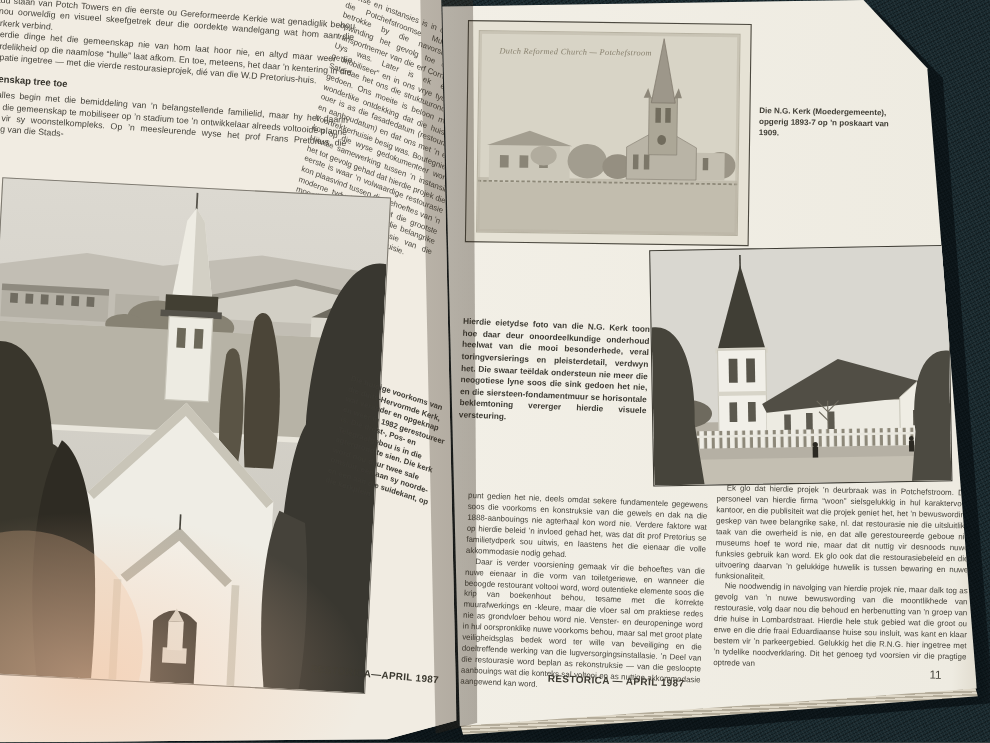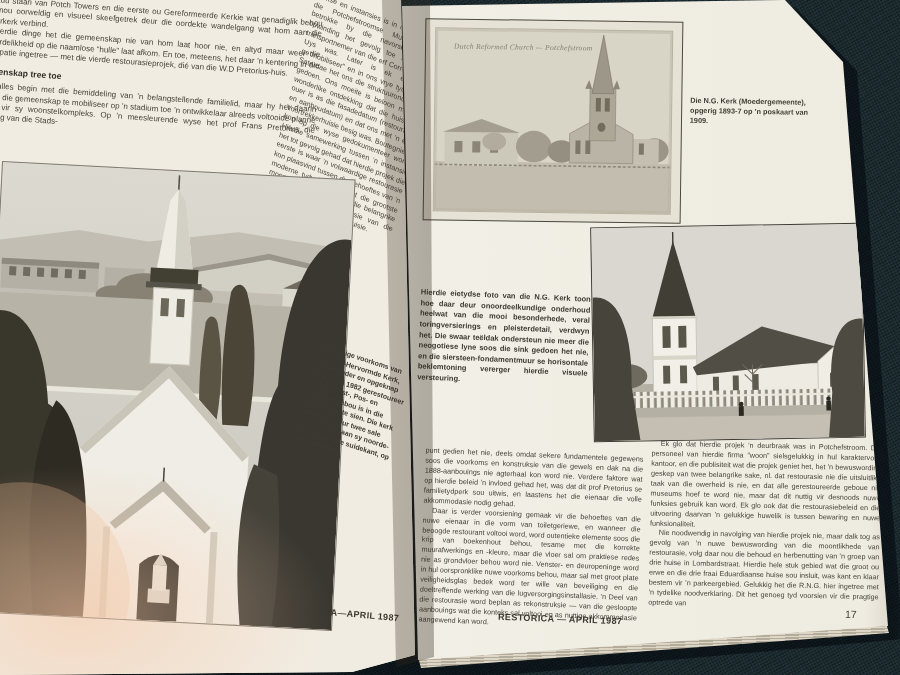--- a/index.html
+++ b/index.html
@@ -265,17 +265,17 @@
       <p>punt gedien het nie, deels omdat sekere fundamentele gegewens soos die voorkoms en konstruksie van die gewels en dak na die 1888-aanbouings nie agterhaal kon word nie. Verdere faktore wat op hierdie beleid ’n invloed gehad het, was dat dit prof Pretorius se familietydperk sou uitwis, en laastens het die eienaar die volle akkommodasie nodig gehad.</p>
       <p class="indent">Daar is verder voorsiening gemaak vir die behoeftes van die nuwe eienaar in die vorm van toiletgeriewe, en wanneer die beoogde restourant voltooi word, word outentieke elemente soos die krip van boekenhout behou, tesame met die korrekte muurafwerkings en -kleure, maar die vloer sal om praktiese redes nie as grondvloer behou word nie. Venster- en deuropeninge word in hul oorspronklike nuwe voorkoms behou, maar sal met groot plate veiligheidsglas bedek word ter wille van beveiliging en die doeltreffende werking van die lugversorgingsinstallasie. ’n Deel van die restourasie word beplan as rekonstruksie — van die gesloopte aanbouings wat die konteks sal voltooi en as nuttige akkommodasie aangewend kan word.</p>
     </div>
 
     <div class="abs rp-col rp-col-right">
       <p class="indent">Ek glo dat hierdie projek ’n deurbraak was in Potchefstroom. Die personeel van hierdie firma “woon” sielsgelukkig in hul karaktervolle kantoor, en die publisiteit wat die projek geniet het, het ’n bewuswording geskep van twee belangrike sake, nl. dat restourasie nie die uitsluitlike taak van die owerheid is nie, en dat alle gerestoureerde geboue nie museums hoef te word nie, maar dat dit nuttig vir desnoods nuwe funksies gebruik kan word. Ek glo ook dat die restourasiebeleid en die uitvoering daarvan ’n gelukkige huwelik is tussen bewaring en nuwe funksionaliteit.</p>
       <p class="indent">Nie noodwendig in navolging van hierdie projek nie, maar dalk tog as gevolg van ’n nuwe bewuswording van die moontlikhede van restourasie, volg daar nou die behoud en herbenutting van ’n groep van drie huise in Lombardstraat. Hierdie hele stuk gebied wat die groot ou erwe en die drie fraai Eduardiaanse huise sou insluit, was kant en klaar bestem vir ’n parkeergebied. Gelukkig het die R.N.G. hier ingetree met ’n tydelike noodverklaring. Dit het genoeg tyd voorsien vir die pragtige optrede van</p>
     </div>
 
     <div class="abs rp-footer">RESTORICA — APRIL 1987</div>
-    <div class="abs rp-pagenum">17</div>
+    <div class="abs rp-pagenum">11</div>
   </div>
 
   <div class="spine-shadow"></div>
 </div>
 
 </body></html>

